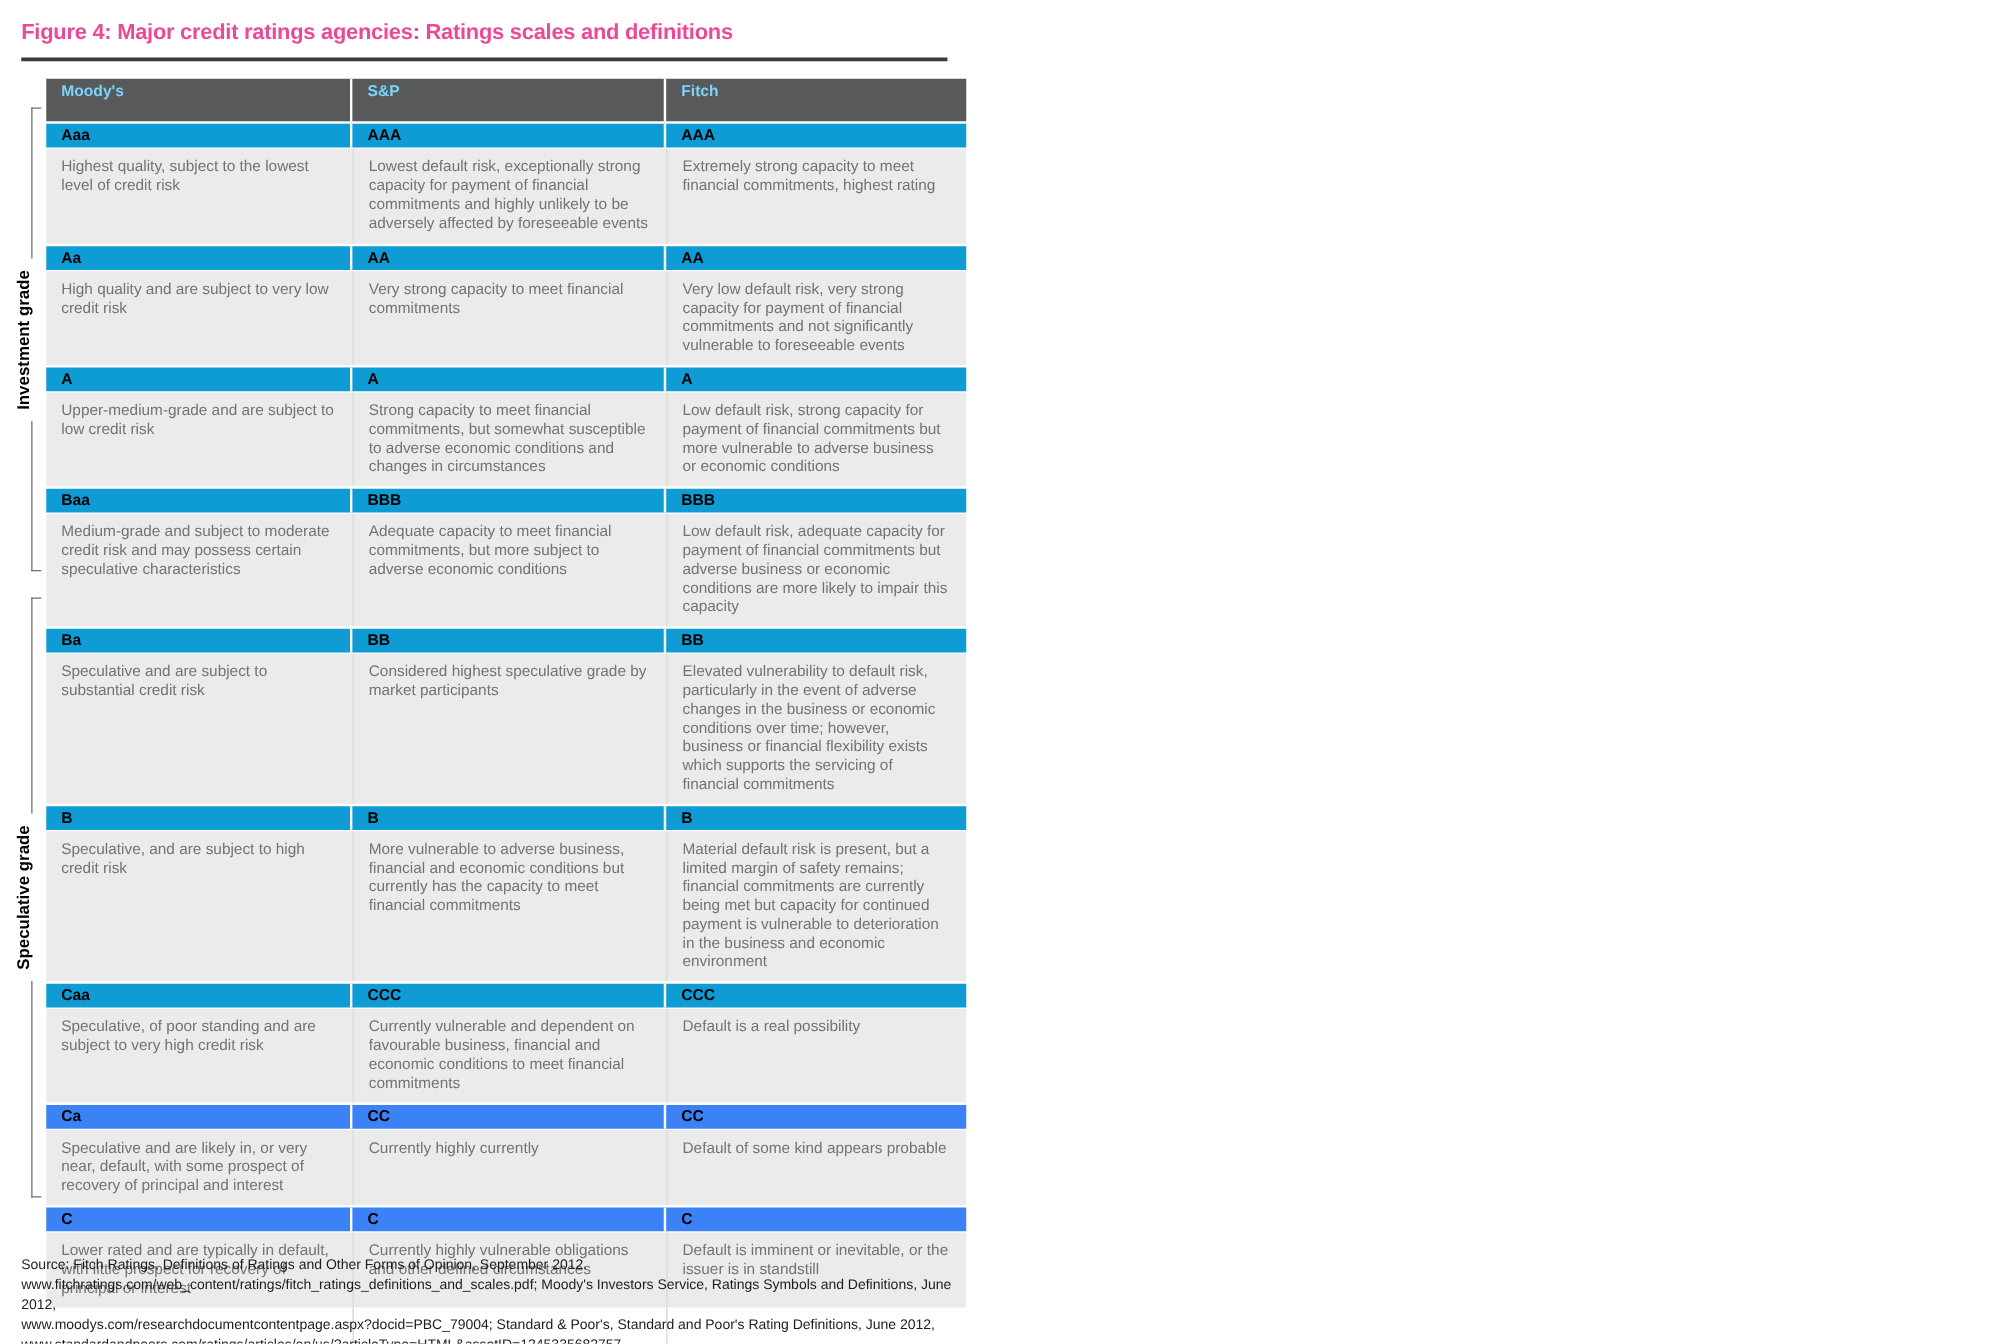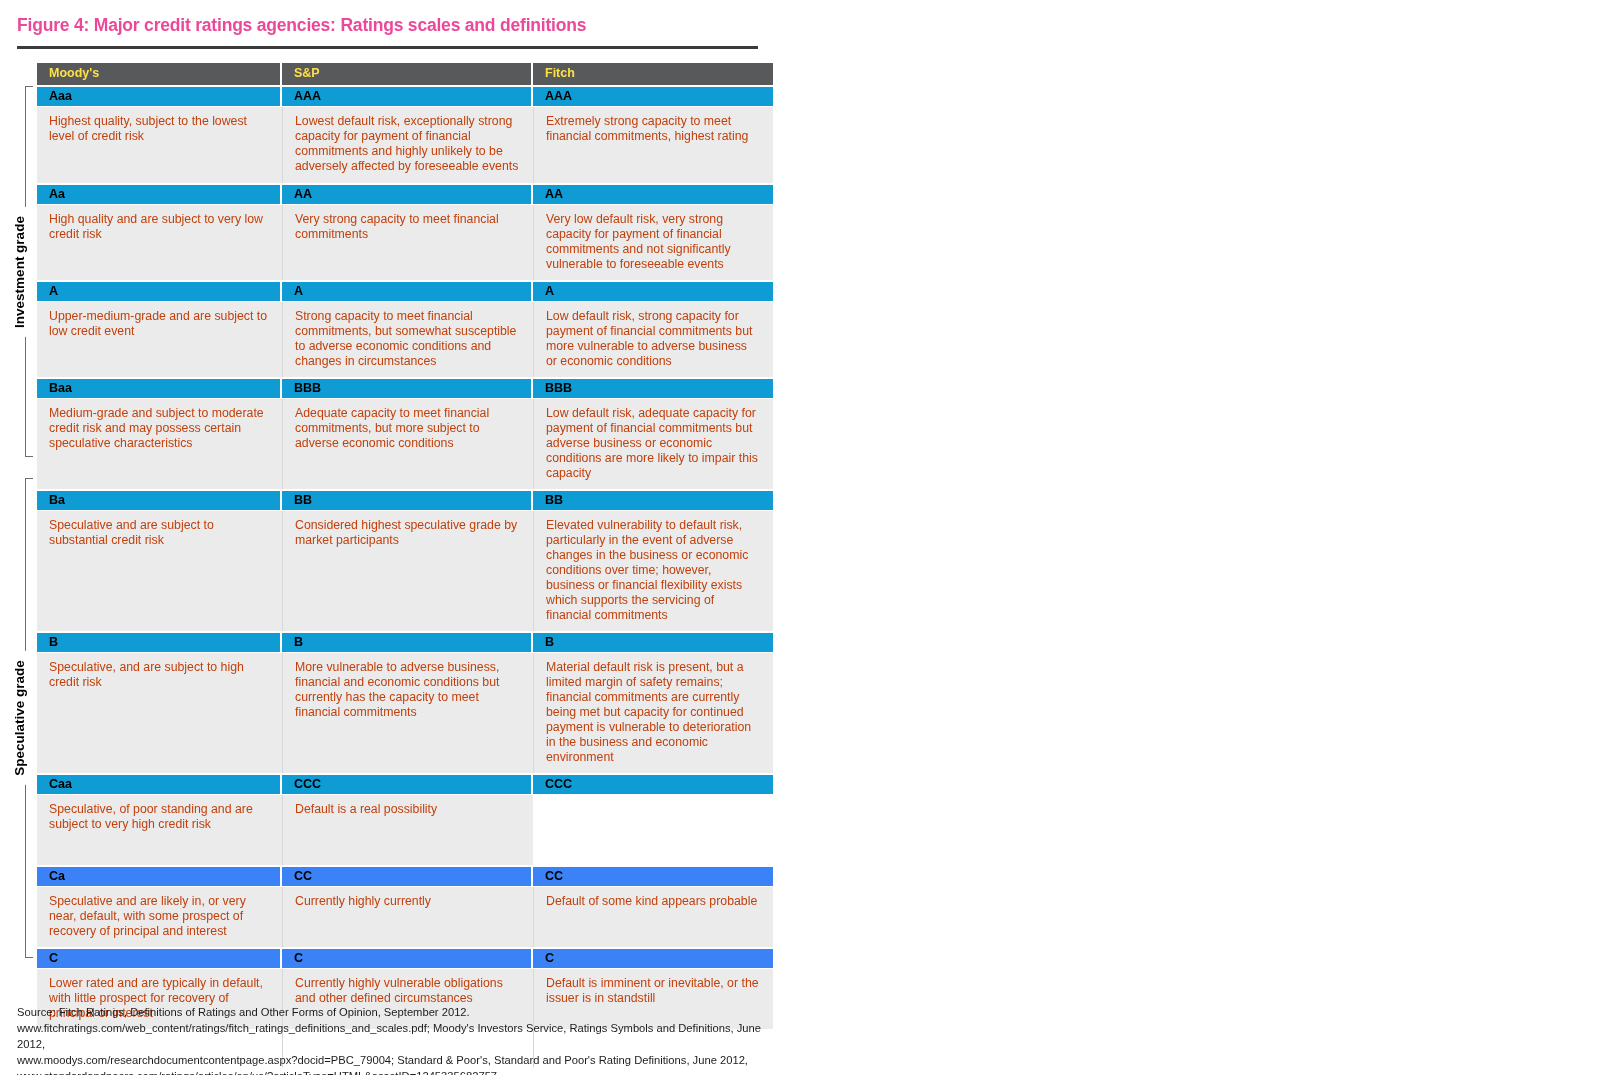--- a/index.html
+++ b/index.html
@@ -17,35 +17,35 @@
   .title-rule {
     position:absolute; left:17px; top:46px; width:741px; height:2.5px;
     background:#3b3b3c;
   }
   
   .ratings-table {
     position:absolute; left:37px; top:63px; width:736px;
   }
   .trow { display:grid; grid-template-columns:245px 251px 240px; }
   .hrow .cell {
-    background:#58595b; color:#fde047; font-weight:bold; font-size:12.5px;
-    height:22px; line-height:21px; padding-left:12px;
+    background:#58595b; color:#7dd3fc; font-weight:bold; font-size:12.5px;
+    height:34px; line-height:21px; padding-left:12px;
   }
   .rrow { margin:2px 12px 1px 0; }
   .rrow .cell {
     font-weight:bold; font-size:12.5px; color:#000;
     height:19px; line-height:19px; padding-left:12px;
   }
   .rrow.blue  .cell { background:#0f9bd4; }
   .rrow.lblue .cell { background:#3b82f6; }
   .hrow .cell:not(:last-child), .rrow .cell:not(:last-child) {
     border-right:2px solid #fff;
   }
   .drow .cell {
-    background:#ebebec; color:#c2410c; font-size:12.3px; line-height:15px;
+    background:#ebebec; color:#737373; font-size:12.3px; line-height:15px;
     padding:7px 14px 8px 12px;
   }
   .drow .cell:not(:first-child) { border-left:1px solid #d8d8d8; }
   .drow.r0 .cell { min-height:76px; }
   .drow.r1 .cell { min-height:71px; }
   .drow.r2 .cell { min-height:71px; }
   .drow.r3 .cell { min-height:71px; }
   .drow.r4 .cell { min-height:115px; }
   .drow.r5 .cell { min-height:100px; }
   .drow.r6 .cell { min-height:70px; }
@@ -126,21 +126,21 @@
     <div class="cell">Very strong capacity to meet financial commitments</div>
     <div class="cell">Very low default risk, very strong capacity for payment of financial commitments and not significantly vulnerable to foreseeable events</div>
   </div>
 
   <div class="trow rrow blue">
     <div class="cell">A</div>
     <div class="cell">A</div>
     <div class="cell">A</div>
   </div>
   <div class="trow drow r2">
-    <div class="cell">Upper-medium-grade and are subject to low credit event</div>
+    <div class="cell">Upper-medium-grade and are subject to low credit risk</div>
     <div class="cell">Strong capacity to meet financial commitments, but somewhat susceptible to adverse economic conditions and changes in circumstances</div>
     <div class="cell">Low default risk, strong capacity for payment of financial commitments but more vulnerable to adverse business or economic conditions</div>
   </div>
 
   <div class="trow rrow blue">
     <div class="cell">Baa</div>
     <div class="cell">BBB</div>
     <div class="cell">BBB</div>
   </div>
   <div class="trow drow r3">
@@ -171,20 +171,21 @@
     <div class="cell">Material default risk is present, but a limited margin of safety remains; financial commitments are currently being met but capacity for continued payment is vulnerable to deterioration in the business and economic environment</div>
   </div>
 
   <div class="trow rrow blue">
     <div class="cell">Caa</div>
     <div class="cell">CCC</div>
     <div class="cell">CCC</div>
   </div>
   <div class="trow drow r6">
     <div class="cell">Speculative, of poor standing and are subject to very high credit risk</div>
+    <div class="cell">Currently vulnerable and dependent on favourable business, financial and economic conditions to meet financial commitments</div>
     <div class="cell">Default is a real possibility</div>
   </div>
 
   <div class="trow rrow lblue">
     <div class="cell">Ca</div>
     <div class="cell">CC</div>
     <div class="cell">CC</div>
   </div>
   <div class="trow drow r7">
     <div class="cell">Speculative and are likely in, or very near, default, with some prospect of recovery of principal and interest</div>

